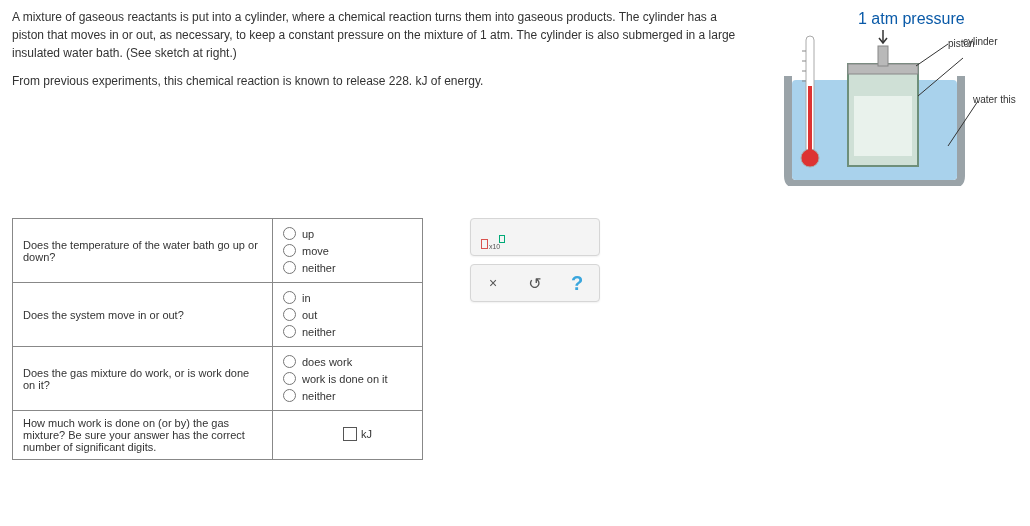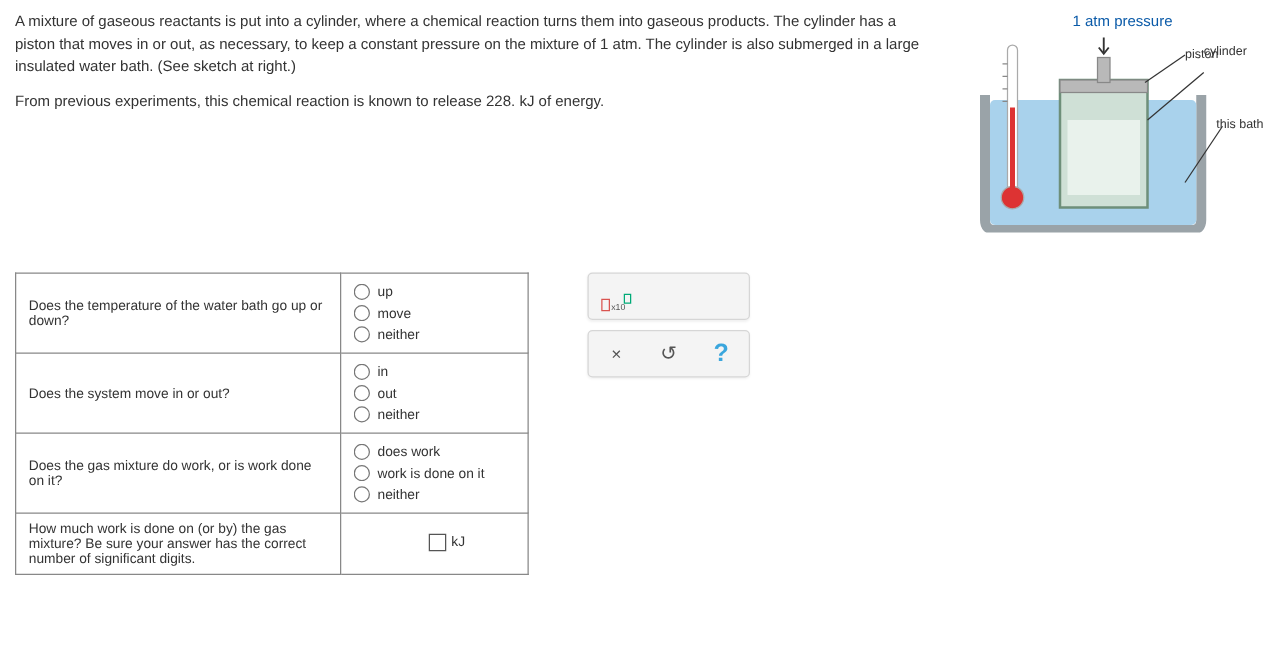--- a/index.html
+++ b/index.html
@@ -11,21 +11,21 @@
     width: 1030px;
     height: 526px;
     position: relative;
     padding: 8px 12px;
   }
   .top { display: flex; justify-content: space-between; }
   .prose { flex: 1; padding-right: 20px; line-height: 1.5; }
   .prose p { margin-bottom: 10px; }
   .figure-area { width: 250px; position: relative; height: 180px; }
   .fig-label { position: absolute; font-size: 10px; color: #333; }
-  .lbl-pressure { top: 2px; left: 90px; color: #0a5aa8; font-size: 12px; }
+  .lbl-pressure { top: 2px; left: 90px; color: #0a5aa8; font-size: 16px; }
   .lbl-piston { top: 30px; left: 180px; }
   .lbl-cylinder { top: 28px; left: 195px; }
   .lbl-waterbath { top: 86px; left: 205px; }
   .lbl-gases { top: 100px; left: 97px; background:#fff; padding:1px 3px; border-radius:2px;}
   .sketch { position: absolute; top: 18px; left: 10px; }
 
   .qtable { border-collapse: collapse; margin-top: 30px; }
   .qtable td { border: 1px solid #888; padding: 6px 10px; vertical-align: middle; font-size: 11px; color:#333;}
   .qcell { width: 260px; }
   .acell { width: 150px; }
@@ -69,21 +69,21 @@
 <div class="top">
   <div class="prose">
     <p>A mixture of gaseous reactants is put into a cylinder, where a chemical reaction turns them into gaseous products. The cylinder has a piston that moves in or out, as necessary, to keep a constant pressure on the mixture of 1 atm. The cylinder is also submerged in a large insulated water bath. (See sketch at right.)</p>
     <p>From previous experiments, this chemical reaction is known to release 228. kJ of energy.</p>
   </div>
 
   <div class="figure-area">
     <span class="fig-label lbl-pressure">1 atm pressure</span>
     <span class="fig-label lbl-piston">piston</span>
     <span class="fig-label lbl-cylinder">cylinder</span>
-    <span class="fig-label lbl-waterbath">this bath</span>
+    <span class="fig-label lbl-waterbath">water this</span>
     <span class="fig-label lbl-gases">gases</span>
     <svg class="sketch" width="220" height="160">
 
       <path d="M10 50 L10 150 Q10 158 18 158 L175 158 Q183 158 183 150 L183 50" fill="none" stroke="#9aa3a8" stroke-width="8"></path>
       <rect x="14" y="54" width="165" height="100" rx="4" fill="#a9d2ec"></rect>
 
       <rect x="70" y="38" width="70" height="102" fill="#cfe0d6" stroke="#6e8f7a" stroke-width="2"></rect>
 
       <rect x="70" y="38" width="70" height="10" fill="#b9b9b9" stroke="#888"></rect>
       <rect x="100" y="20" width="10" height="20" fill="#b9b9b9" stroke="#888"></rect>

